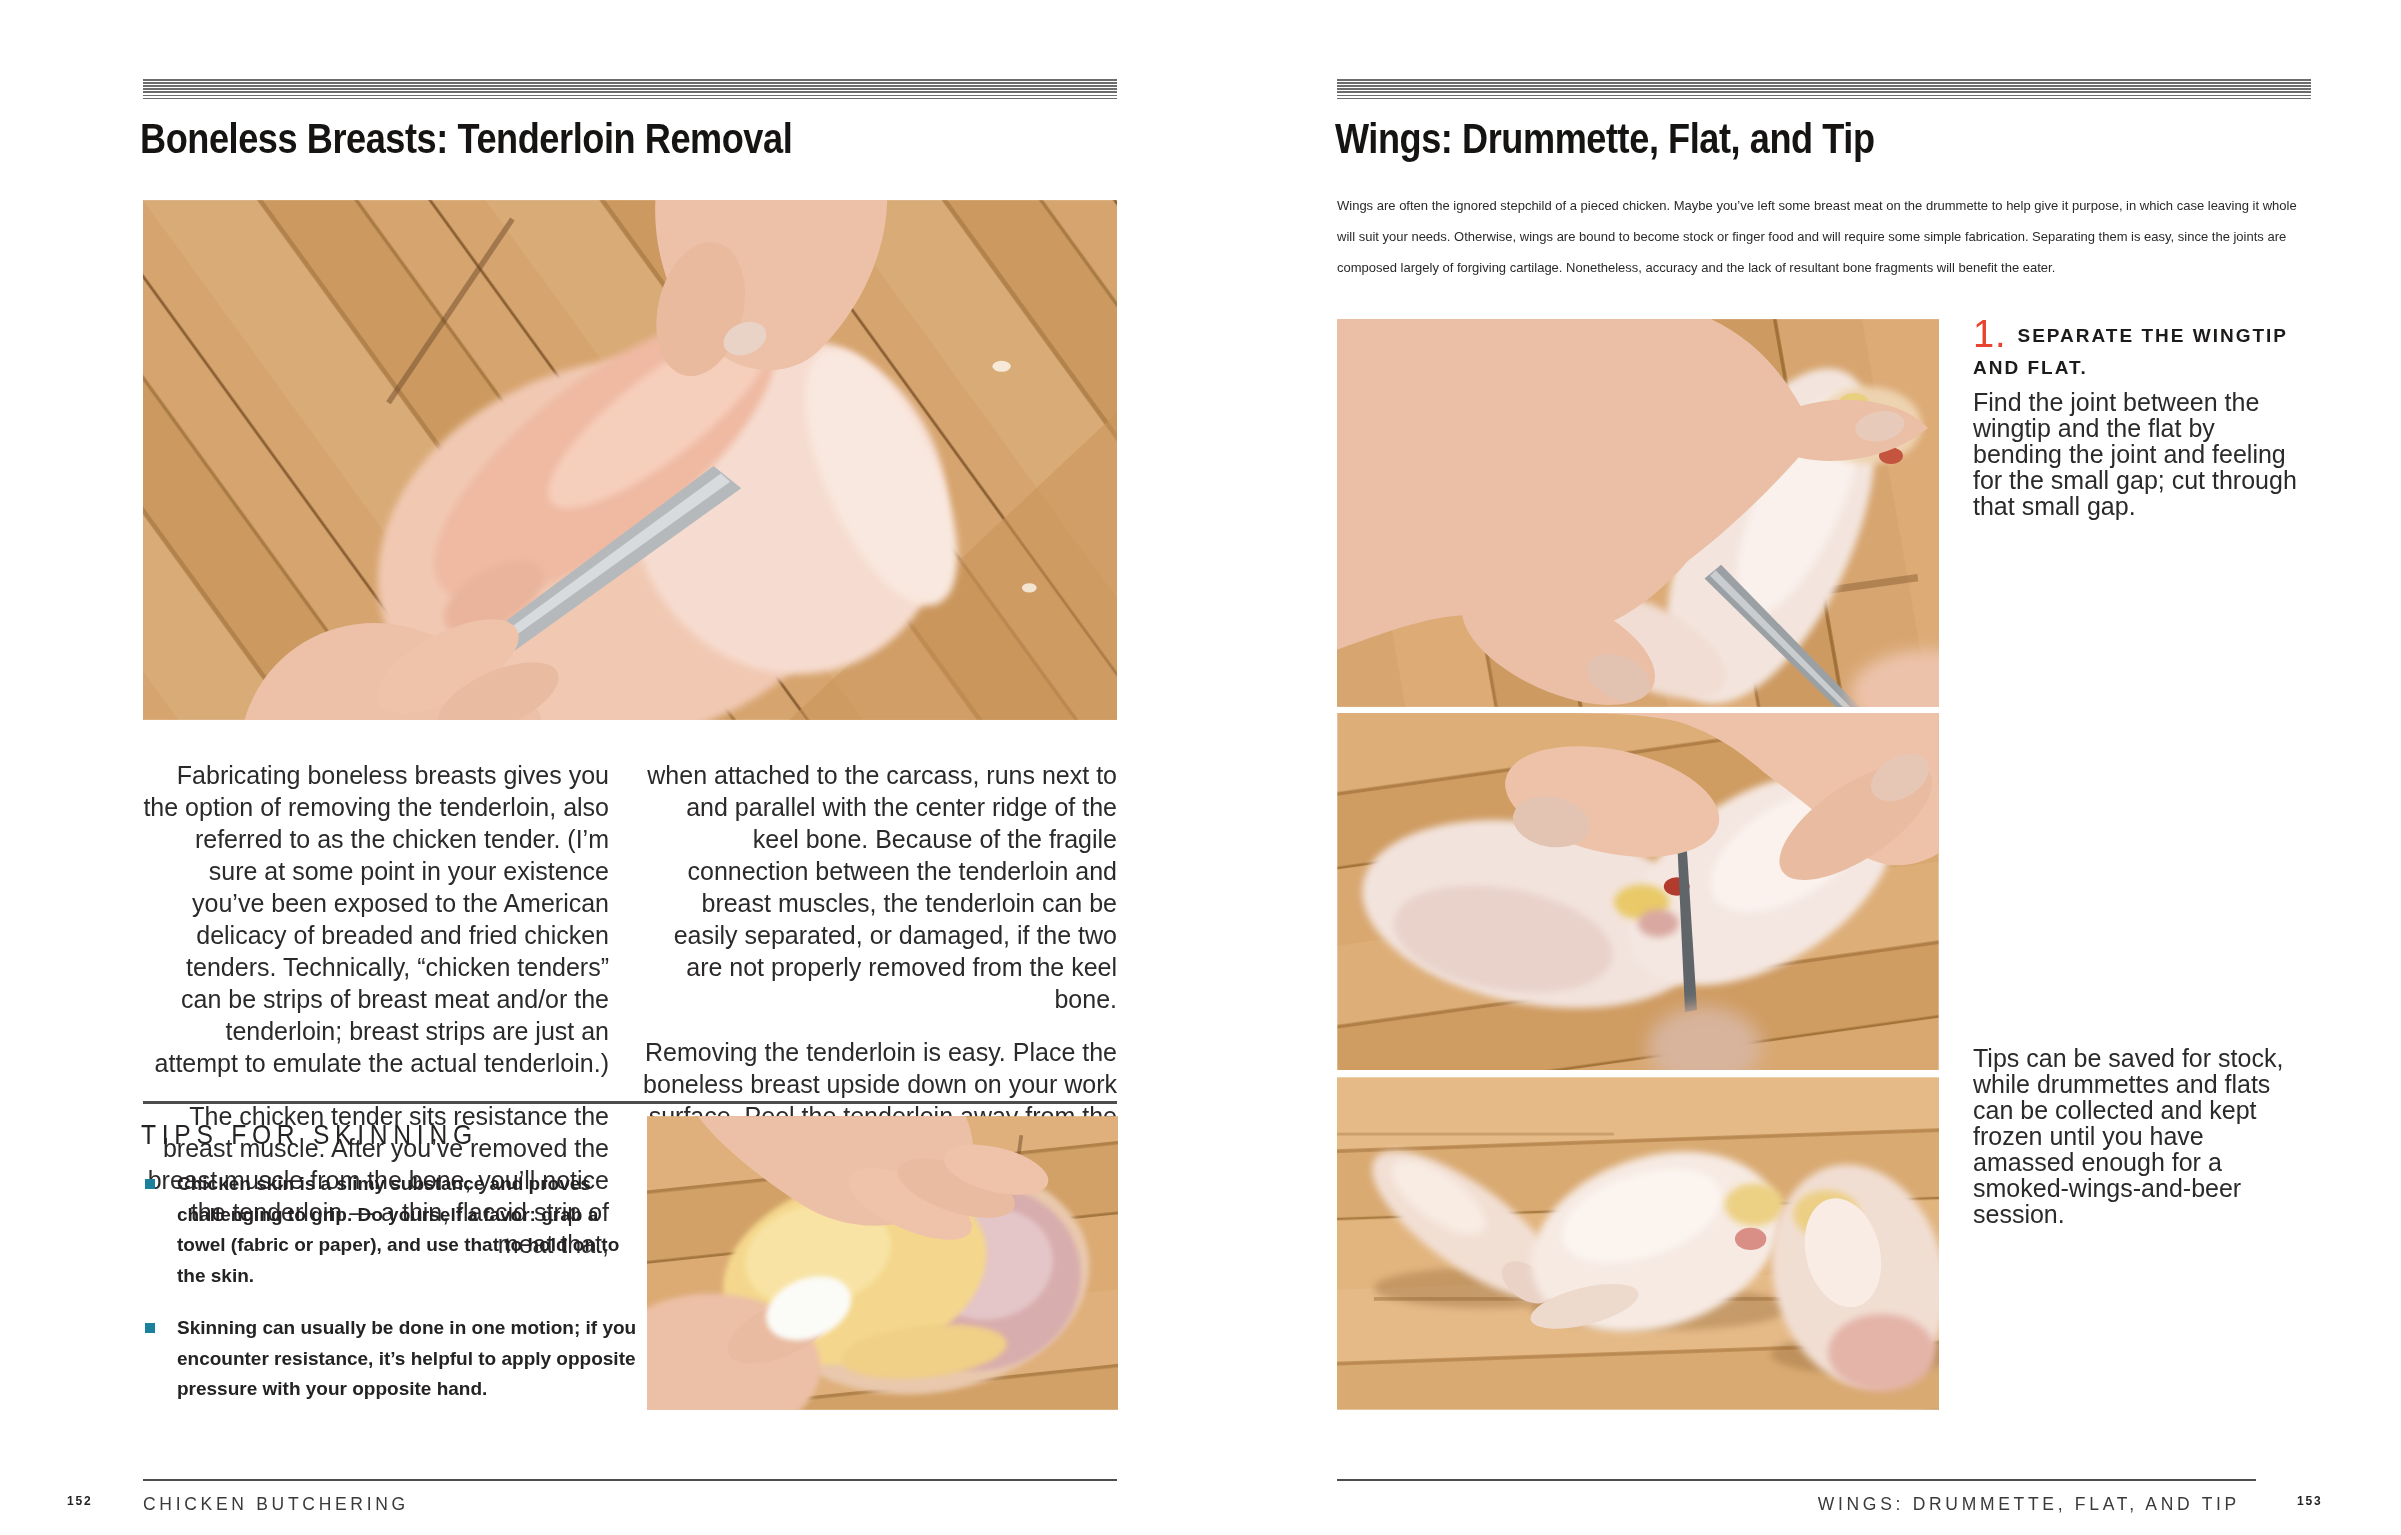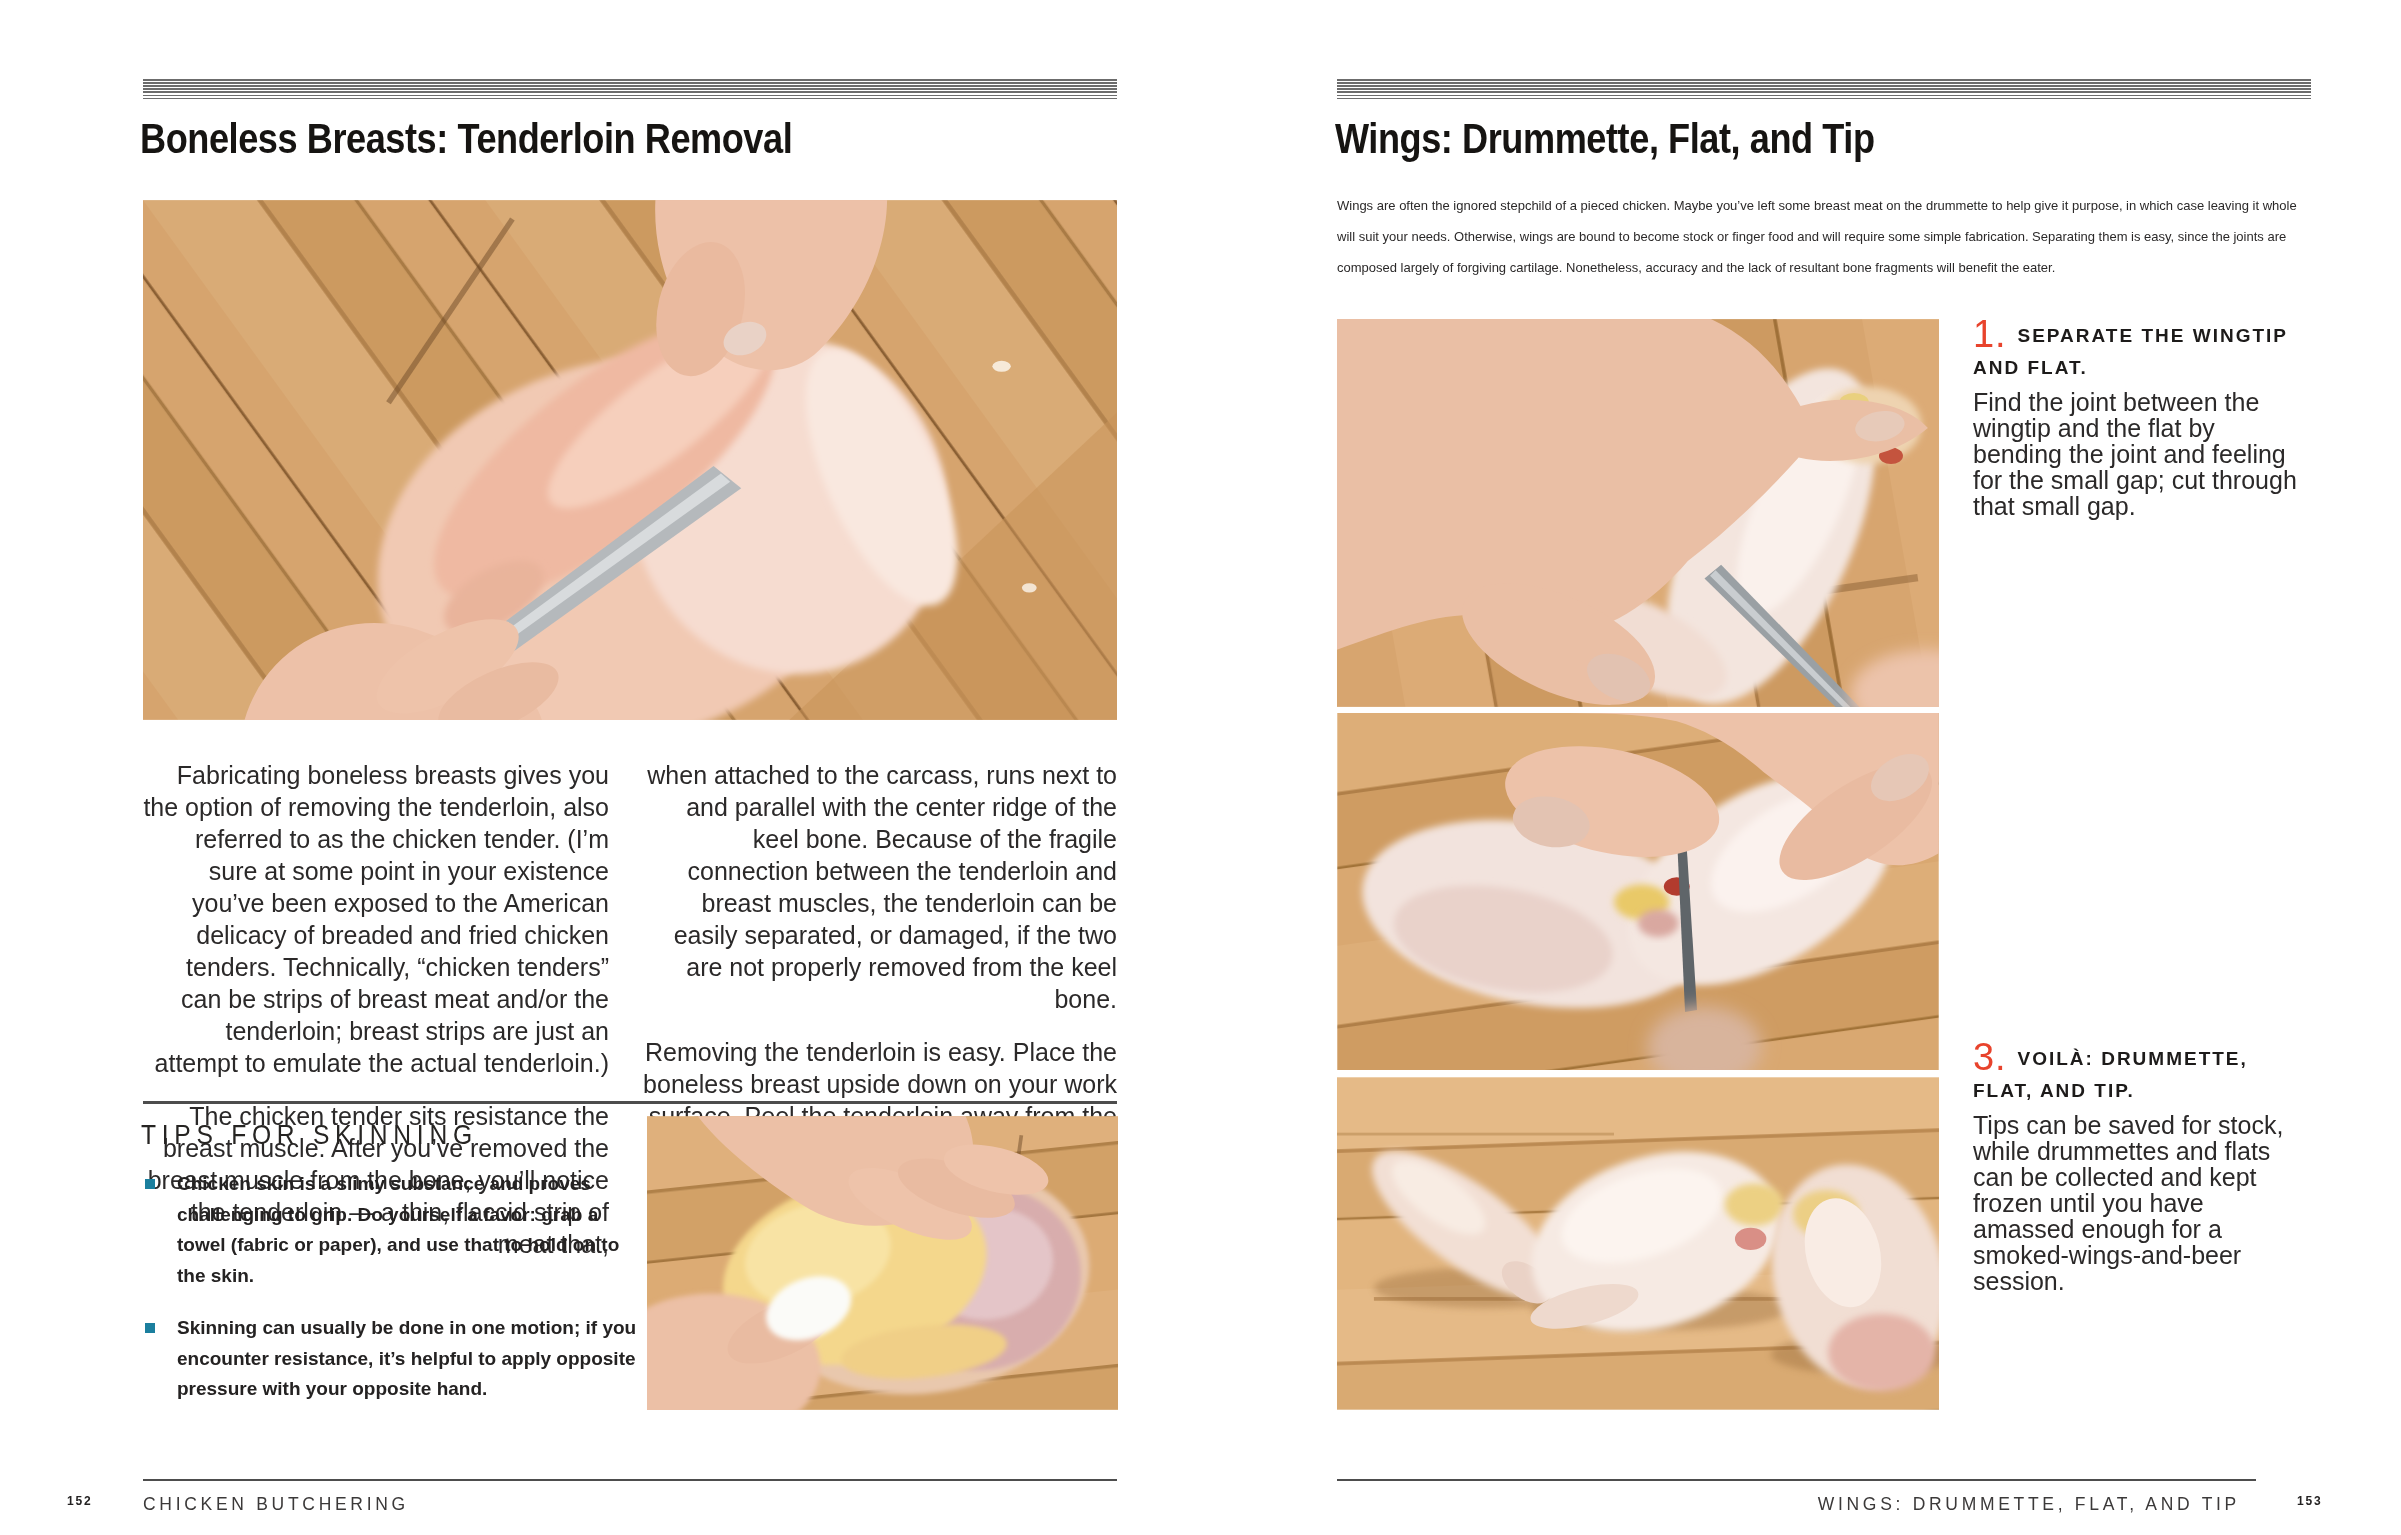--- a/index.html
+++ b/index.html
@@ -291,21 +291,20 @@
     </svg>
   </div>
 
   <div class="step" style="left:1973px;top:315px;">
     <div class="step-head"><span class="step-num">1.</span><span class="step-title">SEPARATE THE WINGTIP AND FLAT.</span></div>
     <div class="step-body">Find the joint between the wingtip and the flat by bending the joint and feeling for the small gap; cut through that small gap.</div>
   </div>
 
 
   <div class="step" style="left:1973px;top:1038px;">
-    <div class="step-head"><span class="step-num">3.</span><span class="step-title">VOILÀ: DRUMMETTE, FLAT, AND TIP.</span></div>
     <div class="step-body">Tips can be saved for stock, while drummettes and flats can be collected and kept frozen until you have amassed enough for a smoked-wings-and-beer session.</div>
   </div>
 
   <div class="rule" style="left:1337px;top:1479px;width:919px;height:1.8px;"></div>
   <div class="footer-sec" style="left:1337px;top:1494px;width:903px;text-align:right;">WINGS: DRUMMETTE, FLAT, AND TIP</div>
   <div class="footer-num" style="left:2297px;top:1494px;">153</div>
 
 </div>
 
 

